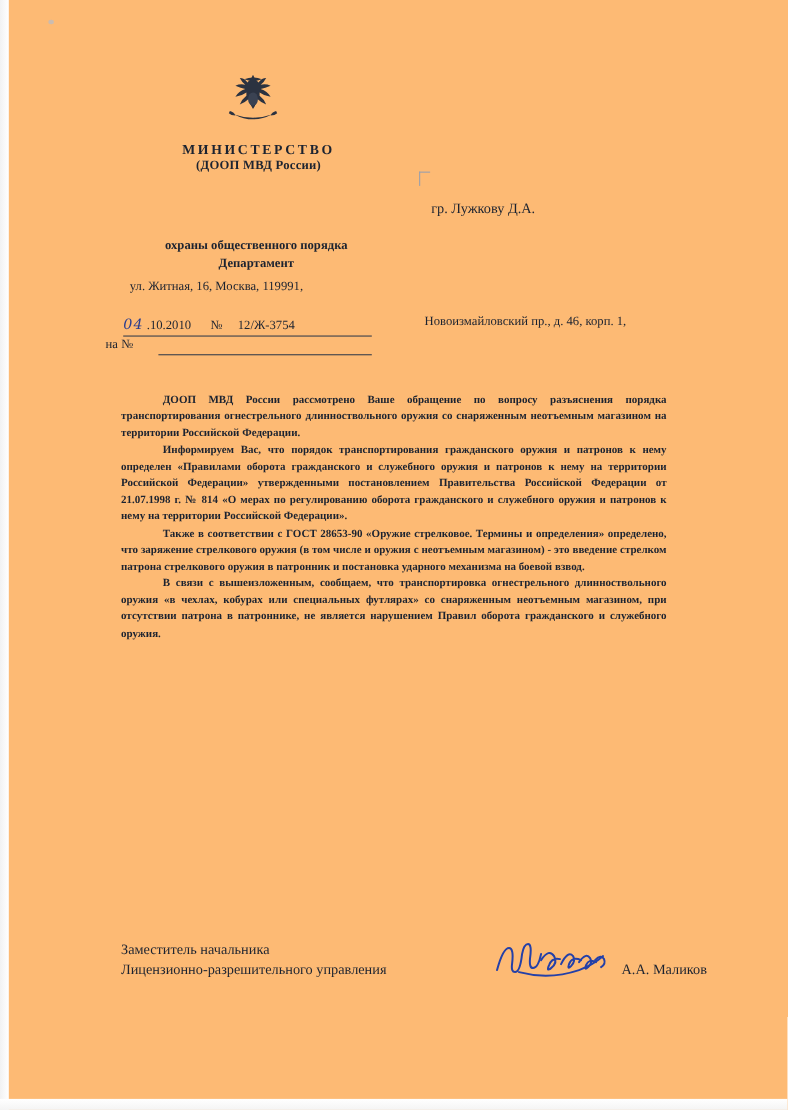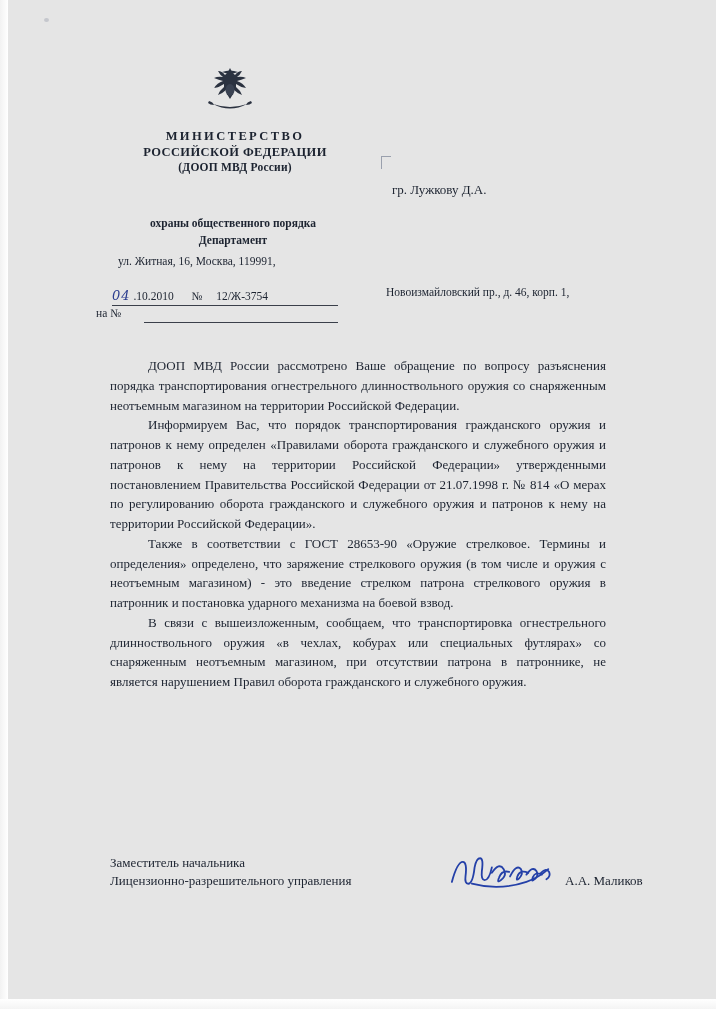--- a/index.html
+++ b/index.html
@@ -11,21 +11,21 @@
     width: 716px;
     height: 1009px;
     position: relative;
     font-family: "Liberation Serif", serif;
     color: #1c2330;
     overflow: hidden;
   }
   .page {
     position: absolute;
     inset: 0;
-    background: #e5e5e5;
+    background: #fdba74;
     padding-left: 14px;
   }
   
   .speck {
     position: absolute;
     left: 44px;
     top: 18px;
     width: 5px;
     height: 4px;
     border-radius: 50%;
@@ -157,23 +157,24 @@
     border-left: 1px solid #9aa0ad;
     border-top: 1px solid #9aa0ad;
   }
 
   
   .body-text {
     position: absolute;
     left: 110px;
     top: 356px;
     width: 496px;
-    font-size: 13px;
+    font-size: 10px;
     line-height: 1.52;
     text-align: justify;
+    font-weight: bold;
   }
   .body-text p {
     margin: 0 0 0 0;
     text-indent: 38px;
     text-align: justify;
   }
 
   
   .sign-block {
     position: absolute;
@@ -228,21 +229,20 @@
         <path d="M110 70 q-8 2 -10 8 q8 0 12 -4 z"></path>
       </g>
       <g fill="#3a4252">
         <ellipse cx="68" cy="48" rx="9" ry="12"></ellipse>
       </g>
     </svg>
   </div>
 
   <div class="letterhead">
     <div class="lh-1">МИНИСТЕРСТВО</div>
-    <div class="lh-3">РОССИЙСКОЙ ФЕДЕРАЦИИ</div>
     <div class="lh-4">(ДООП МВД России)</div>
   </div>
 
   <div class="dept">
     <div>охраны общественного порядка</div>
     <div>Департамент</div>
   </div>
 
   <div class="addr-own">ул. Житная, 16, Москва, 119991,</div>
 

